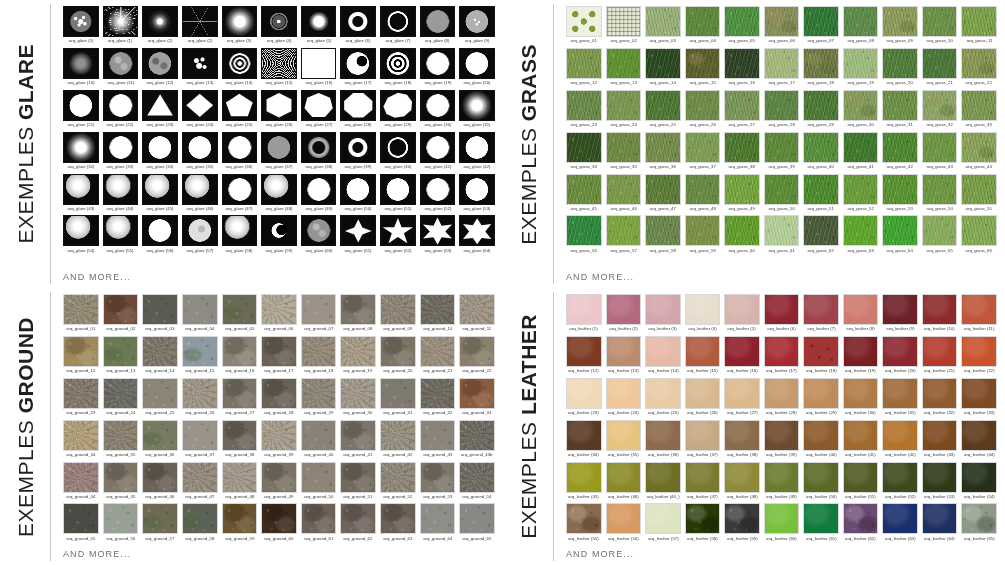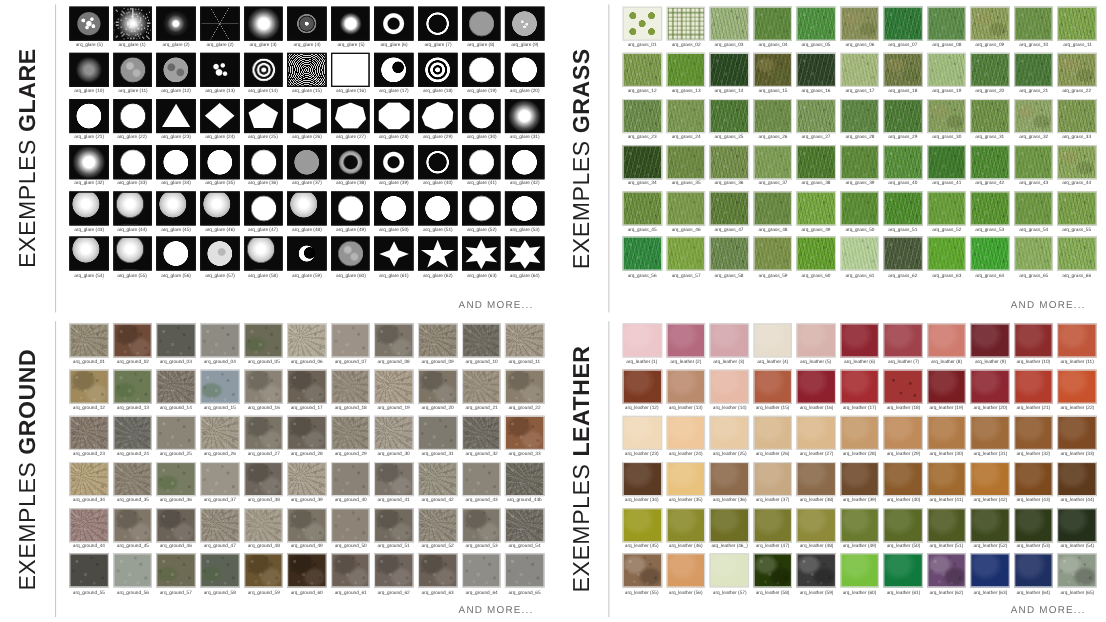--- a/index.html
+++ b/index.html
@@ -76,21 +76,21 @@
     color: #3a3a3a;
     margin-top: 2.2px;
     margin-bottom: 5.5px;
     line-height: 1;
     white-space: nowrap;
     transform: scale(1.35);
     transform-origin: center top;
   }
   .and-more {
     margin-top: auto;
-    text-align: right;
+    text-align: left;
     font-size: 9px;
     letter-spacing: 1.1px;
     color: #6f6f6f;
     font-weight: 300;
     padding-right: 10px;
     padding-bottom: 6px;
   }
   
   .q-glare .swatch { border-color: #111; }
 </style>

